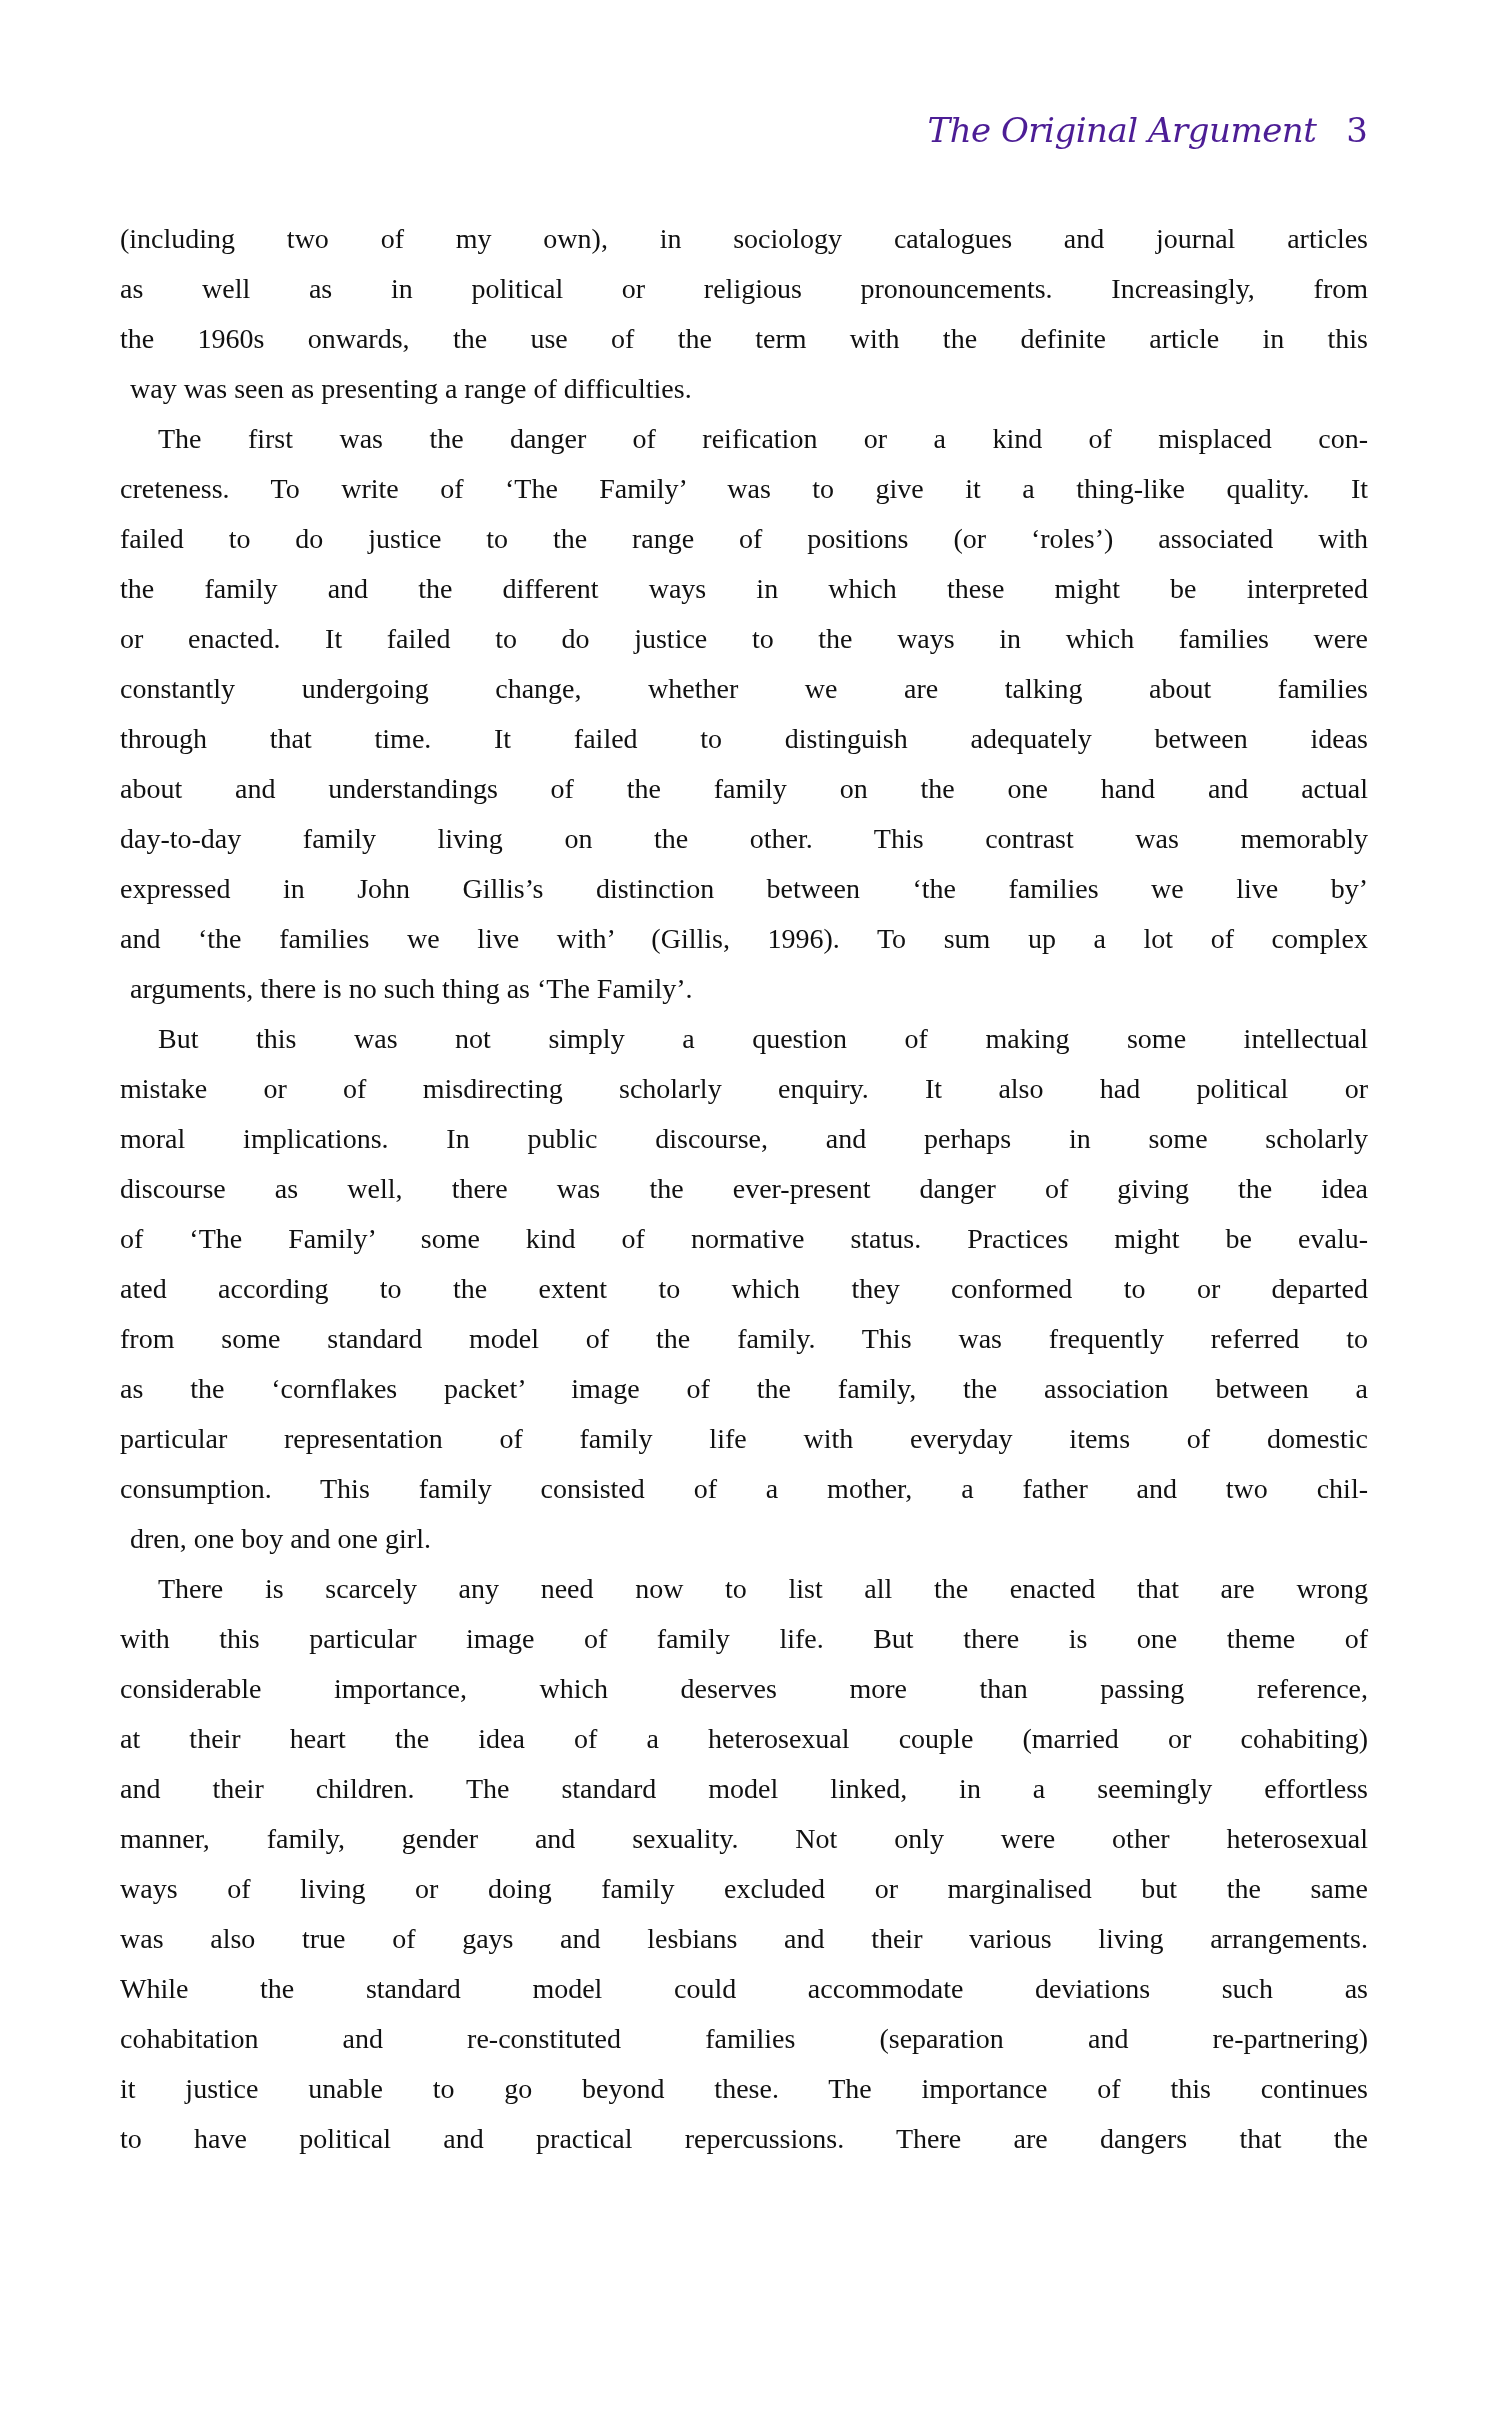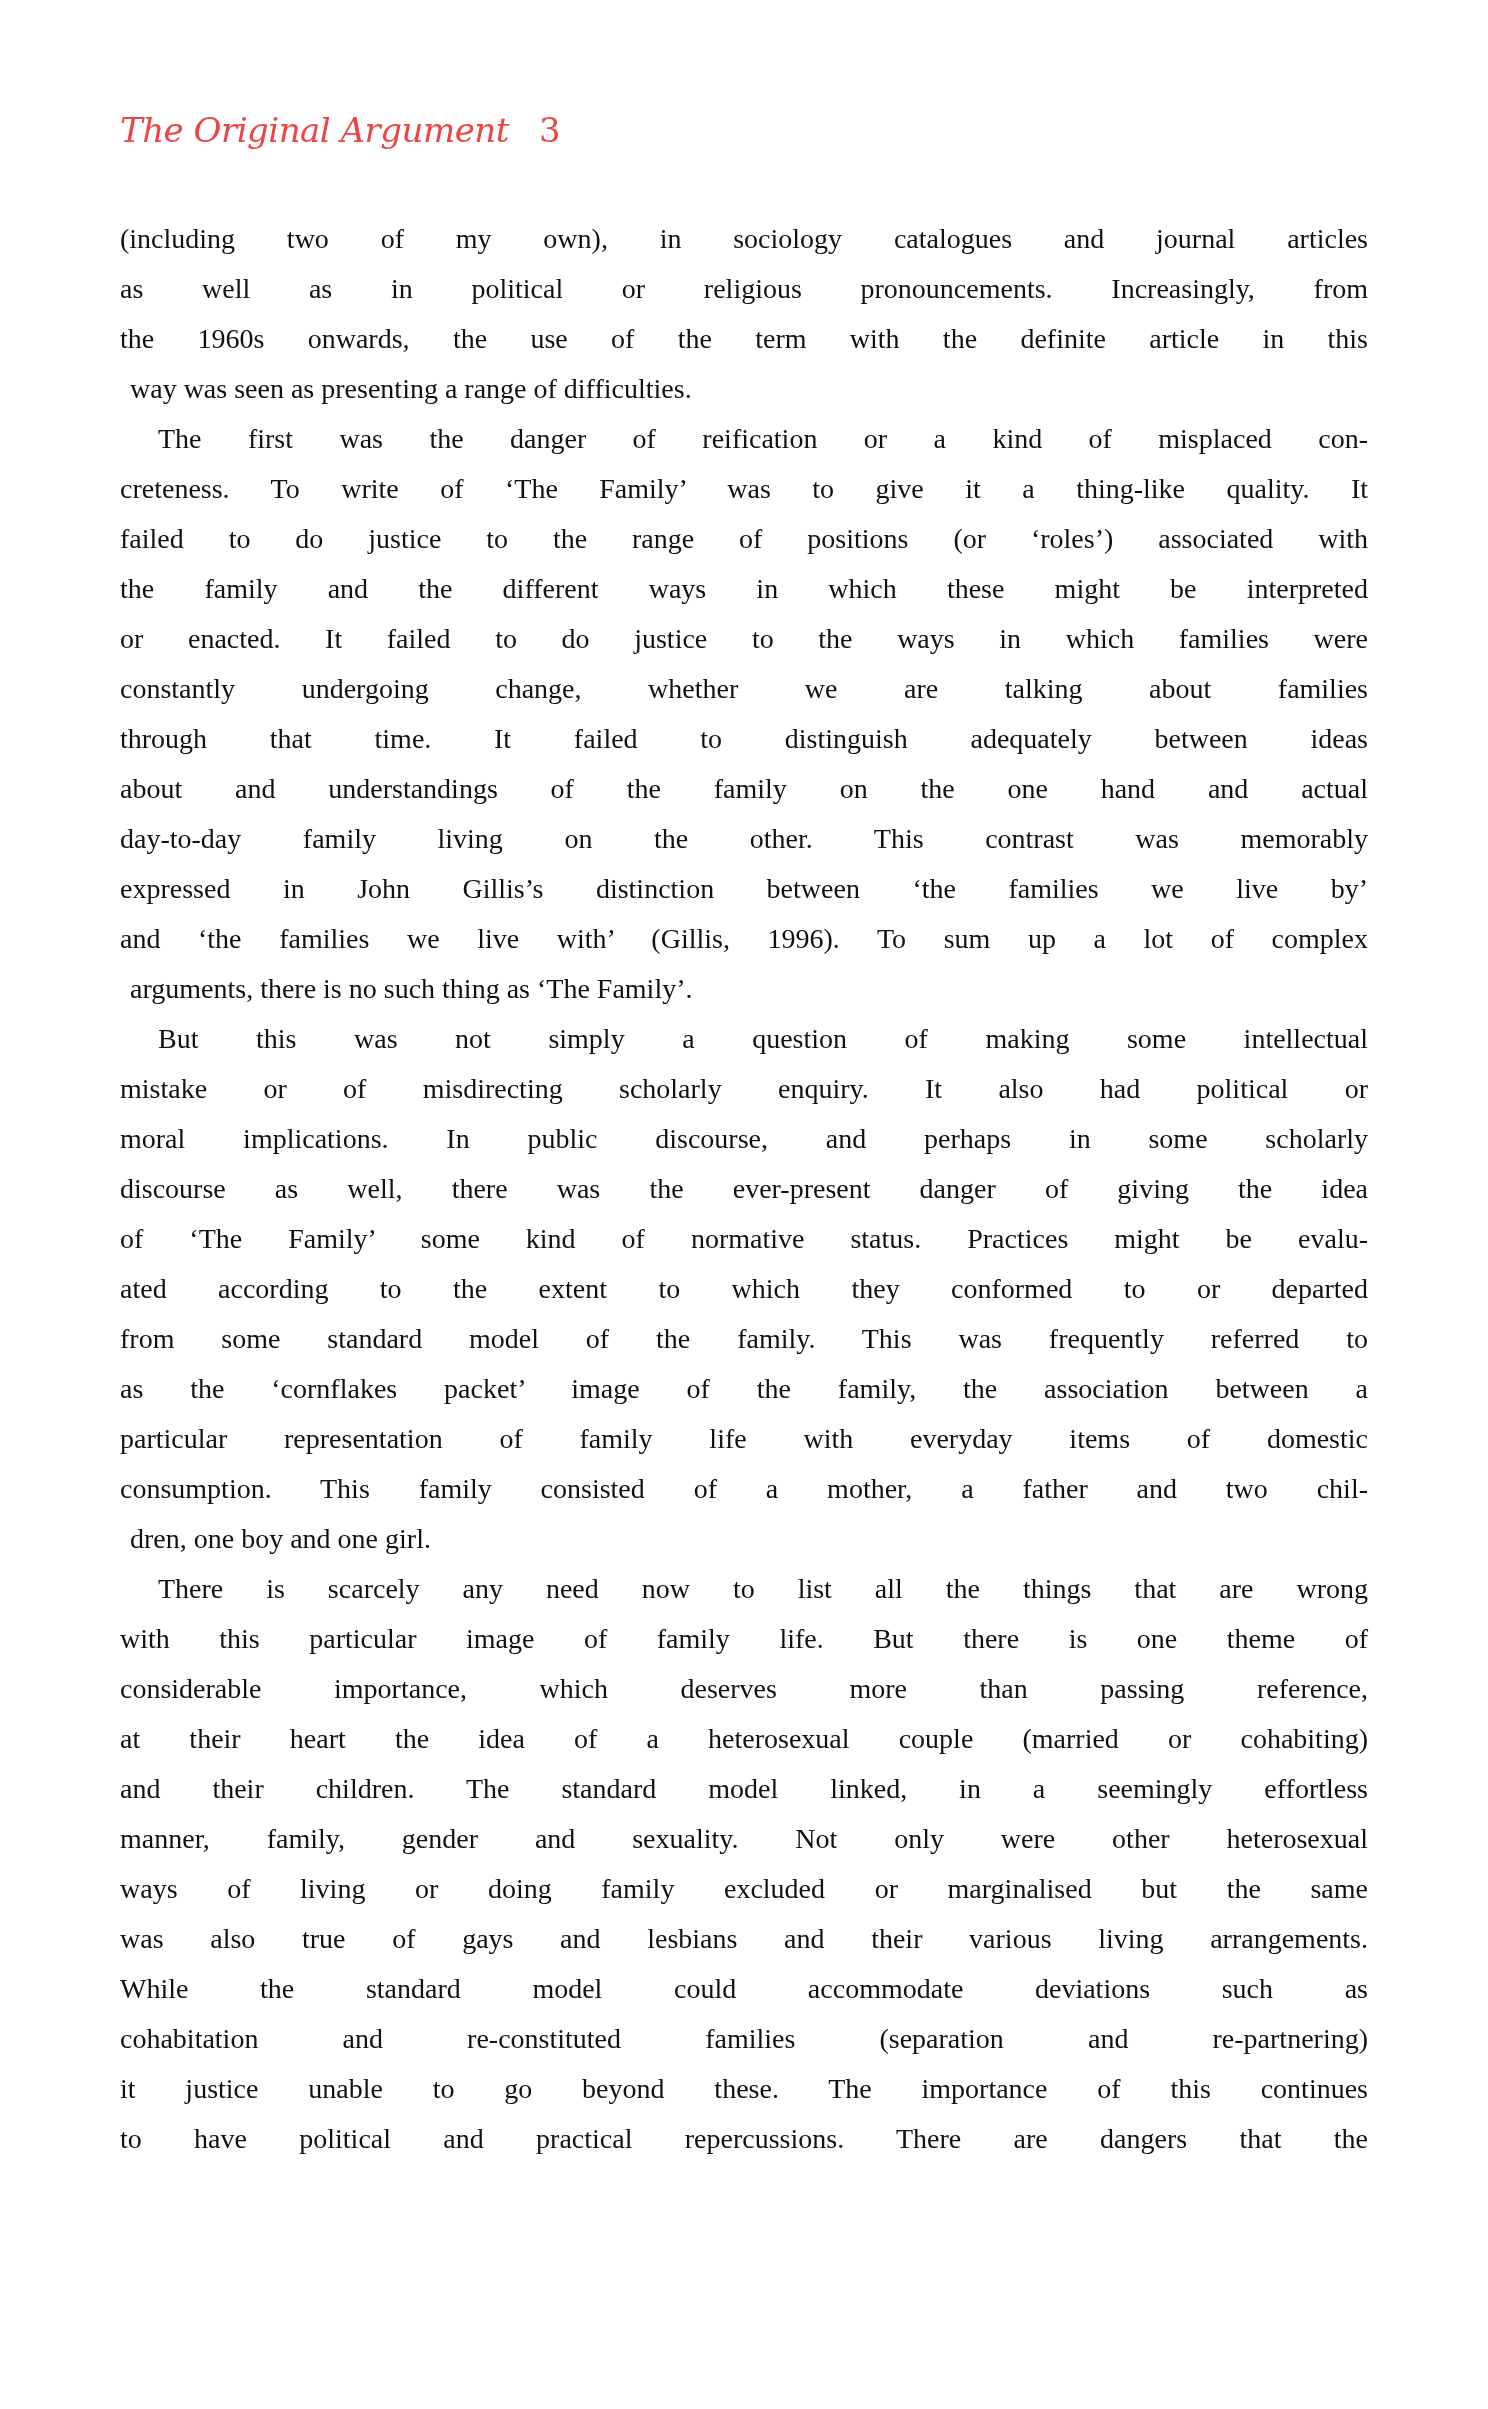--- a/index.html
+++ b/index.html
@@ -3,22 +3,23 @@
 <meta charset="utf-8">
 <style>
   html, body { margin: 0; padding: 0; background: #ffffff; }
   body { width: 1488px; height: 2409px; position: relative; overflow: hidden; }
   .page {
     position: absolute; left: 0; top: 0; width: 1488px; height: 2409px; background: #fff;
     color: #111;
   }
   .running-head {
     position: absolute; top: 108px; left: 120px; width: 1248px;
+    text-align: right;
     font-family: "DejaVu Serif", serif;
-    font-size: 34px; line-height: 44px; color: #ef4444;
+    font-size: 34px; line-height: 44px; color: #4c1d95;
   }
   .running-head .title { font-style: italic; letter-spacing: -0.5px; }
   .running-head .pnum { display: inline-block; margin-left: 30px; }
   .body-text {
     position: absolute; top: 214px; left: 120px; width: 1248px;
     font-family: "Liberation Serif", serif;
     font-size: 28px; line-height: 50px; color: #111;
   }
   .line {
     display: block; height: 50px; white-space: nowrap;
@@ -67,21 +68,21 @@
       <span class="line">of ‘The Family’ some kind of normative status. Practices might be evalu-</span>
       <span class="line">ated according to the extent to which they conformed to or departed</span>
       <span class="line">from some standard model of the family. This was frequently referred to</span>
       <span class="line">as the ‘cornflakes packet’ image of the family, the association between a</span>
       <span class="line">particular representation of family life with everyday items of domestic</span>
       <span class="line">consumption. This family consisted of a mother, a father and two chil-</span>
       <span class="line last">dren, one boy and one girl.</span>
     </div>
 
     <div>
-      <span class="line indent">There is scarcely any need now to list all the things that are wrong</span>
+      <span class="line indent">There is scarcely any need now to list all the enacted that are wrong</span>
       <span class="line">with this particular image of family life. But there is one theme of</span>
       <span class="line">considerable importance, which deserves more than passing reference,</span>
       <span class="line">at their heart the idea of a heterosexual couple (married or cohabiting)</span>
       <span class="line">and their children. The standard model linked, in a seemingly effortless</span>
       <span class="line">manner, family, gender and sexuality. Not only were other heterosexual</span>
       <span class="line">ways of living or doing family excluded or marginalised but the same</span>
       <span class="line">was also true of gays and lesbians and their various living arrangements.</span>
       <span class="line">While the standard model could accommodate deviations such as</span>
       <span class="line">cohabitation and re-constituted families (separation and re-partnering)</span>
       <span class="line">it justice unable to go beyond these. The importance of this continues</span>

